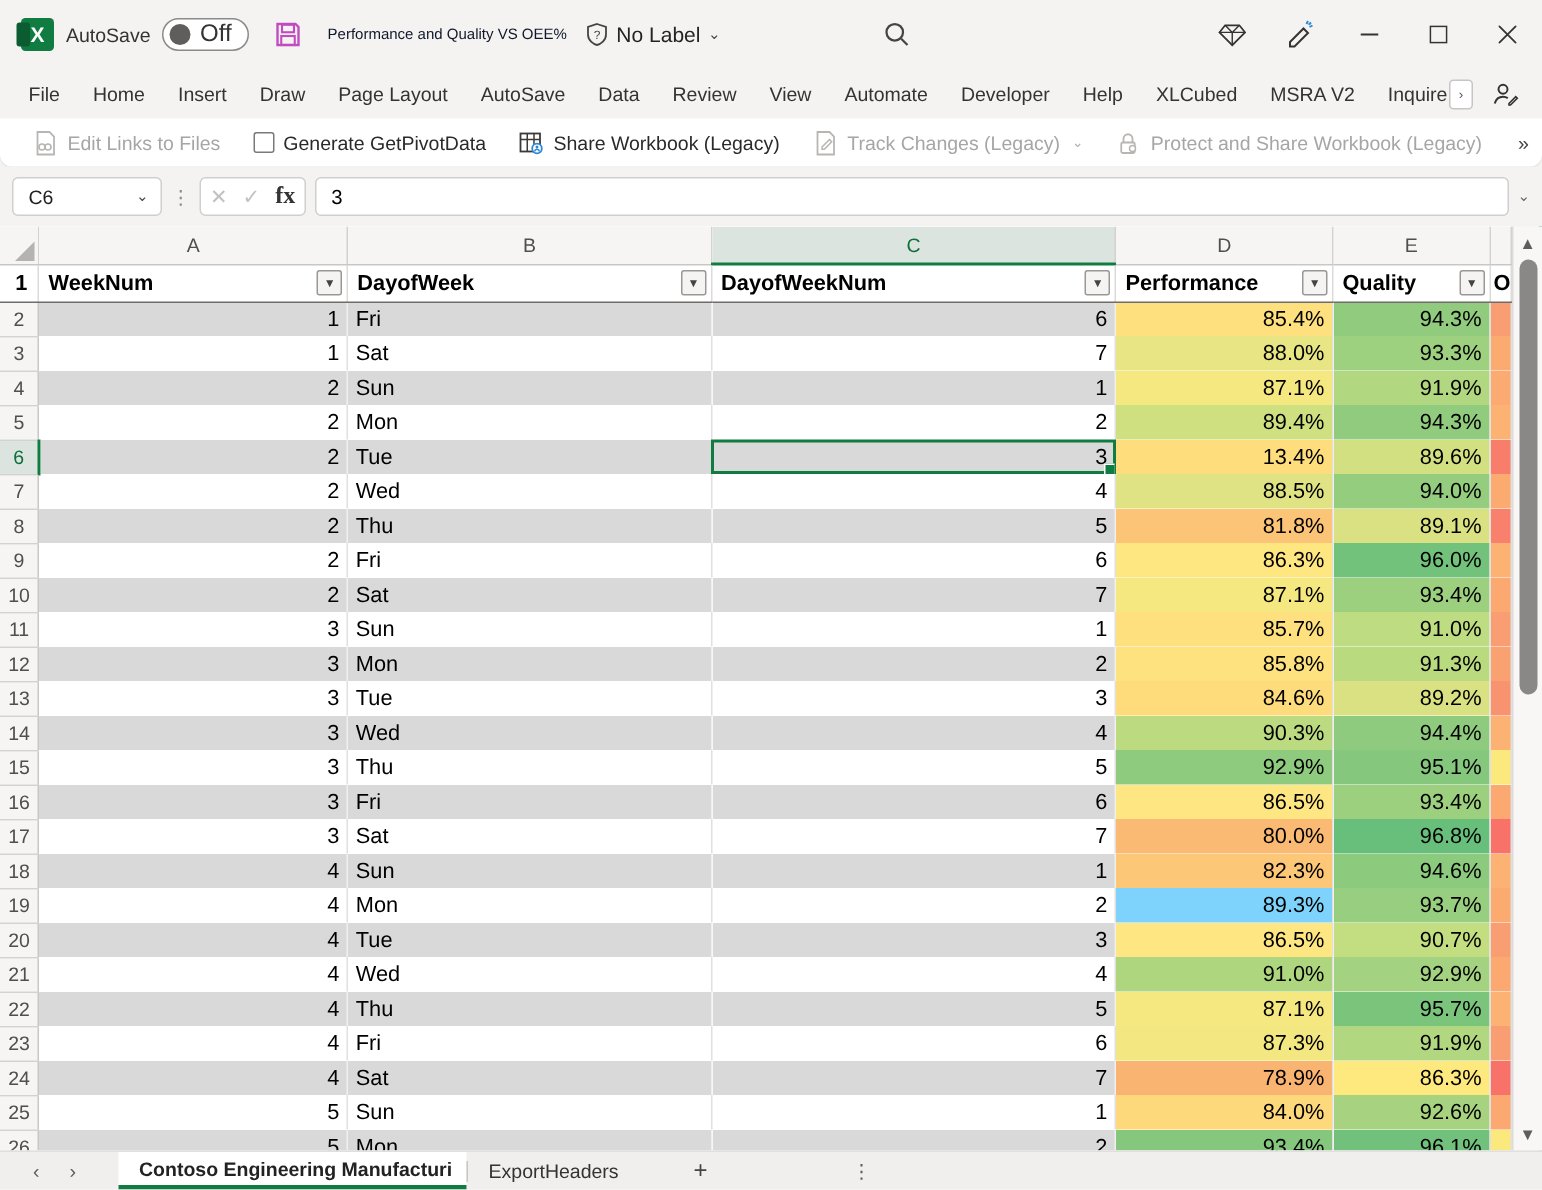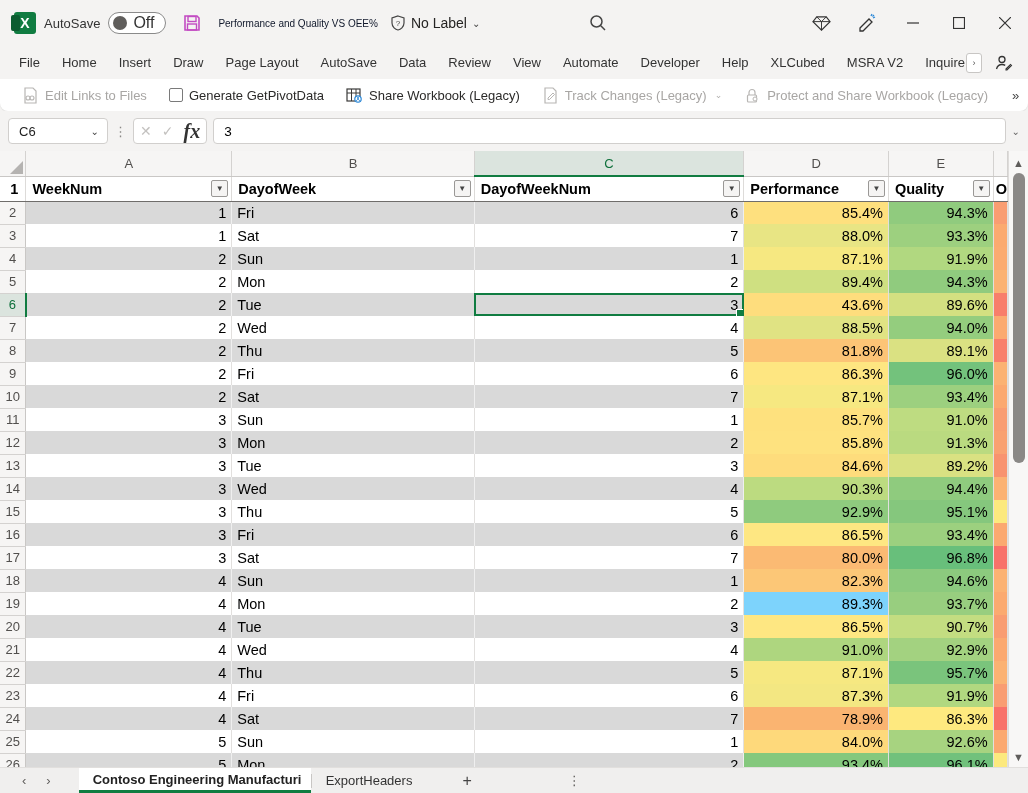--- a/index.html
+++ b/index.html
@@ -44,21 +44,21 @@
   .overflow-chip { margin-left:24px; color:#444; font-size:13px; letter-spacing:1px; }
 
   
   #formulabar { left:0; top:111px; width:1028px; height:40px; background:#f4f3f2; display:flex; align-items:center; }
   .namebox { margin-left:8px; width:100px; height:26px; background:#fff; border:1px solid #d1cfcd; border-radius:4px; display:flex; align-items:center; font-size:13px; color:#222; }
   .namebox .nb-text { margin-left:10px; flex:1; }
   .namebox .chev { margin-right:8px; }
   .fb-dots { margin:0 6px; color:#8a8886; font-size:13px; letter-spacing:0; }
   .fxgroup { height:26px; background:#fff; border:1px solid #d1cfcd; border-radius:4px; display:flex; align-items:center; padding:0 6px; gap:10px; }
   .fx-x, .fx-check { color:#c3c1bf; font-size:14px; }
-  .fx-fx { font-family:"Liberation Serif", serif; font-style:italic; font-weight:bold; font-size:20px; color:#333; }
+  .fx-fx { font-family:"Liberation Serif", serif; font-weight:bold; font-size:16px; color:#333; }
   .fb-input { margin-left:6px; flex:1; height:26px; background:#fff; border:1px solid #d1cfcd; border-radius:4px; font-size:13.5px; color:#000; display:flex; align-items:center; padding-left:10px; margin-right:6px; }
   .fb-expand { margin-right:8px; color:#666; font-size:10px; }
 
   
   #grid { left:0; top:151px; width:1008px; height:616px; overflow:hidden; background:#fff; }
   table { border-collapse:collapse; table-layout:fixed; }
   th, td { overflow:hidden; white-space:nowrap; }
   .colhdr th { height:25px; background:#f6f5f4; border-right:1px solid #d4d2d0; border-bottom:1px solid #c9c7c5; font-size:13px; font-weight:normal; color:#514f4d; text-align:center; }
   .colhdr th.corner { background:#f6f5f4; position:relative; }
   .corner-tri { position:absolute; right:2px; bottom:2px; width:0; height:0; border-left:13px solid transparent; border-bottom:13px solid #b5b3b1; }
@@ -358,21 +358,21 @@
             <td class="c plain num">2</td>
             <td class="c num" style="background: rgb(207, 224, 129);">89.4%</td>
             <td class="c num" style="background: rgb(144, 203, 126);">94.3%</td>
             <td class="c" style="background: rgb(251, 178, 115);"></td>
           </tr>
           <tr class="r bandg">
             <td class="rowhdr selrow">6</td>
             <td class="c plain num">2</td>
             <td class="c plain txt">Tue</td>
             <td class="c plain num selcell">3</td>
-            <td class="c num" style="background: rgb(254, 221, 125);">43.6%</td>
+            <td class="c num" style="background: rgb(254, 221, 125);">13.4%</td>
             <td class="c num" style="background: rgb(211, 224, 129);">89.6%</td>
             <td class="c" style="background: rgb(248, 126, 107);"></td>
           </tr>
           <tr class="r bandw">
             <td class="rowhdr">7</td>
             <td class="c plain num">2</td>
             <td class="c plain txt">Wed</td>
             <td class="c plain num">4</td>
             <td class="c num" style="background: rgb(224, 227, 131);">88.5%</td>
             <td class="c num" style="background: rgb(148, 205, 126); padding-left: 30px;">94.0%</td>

